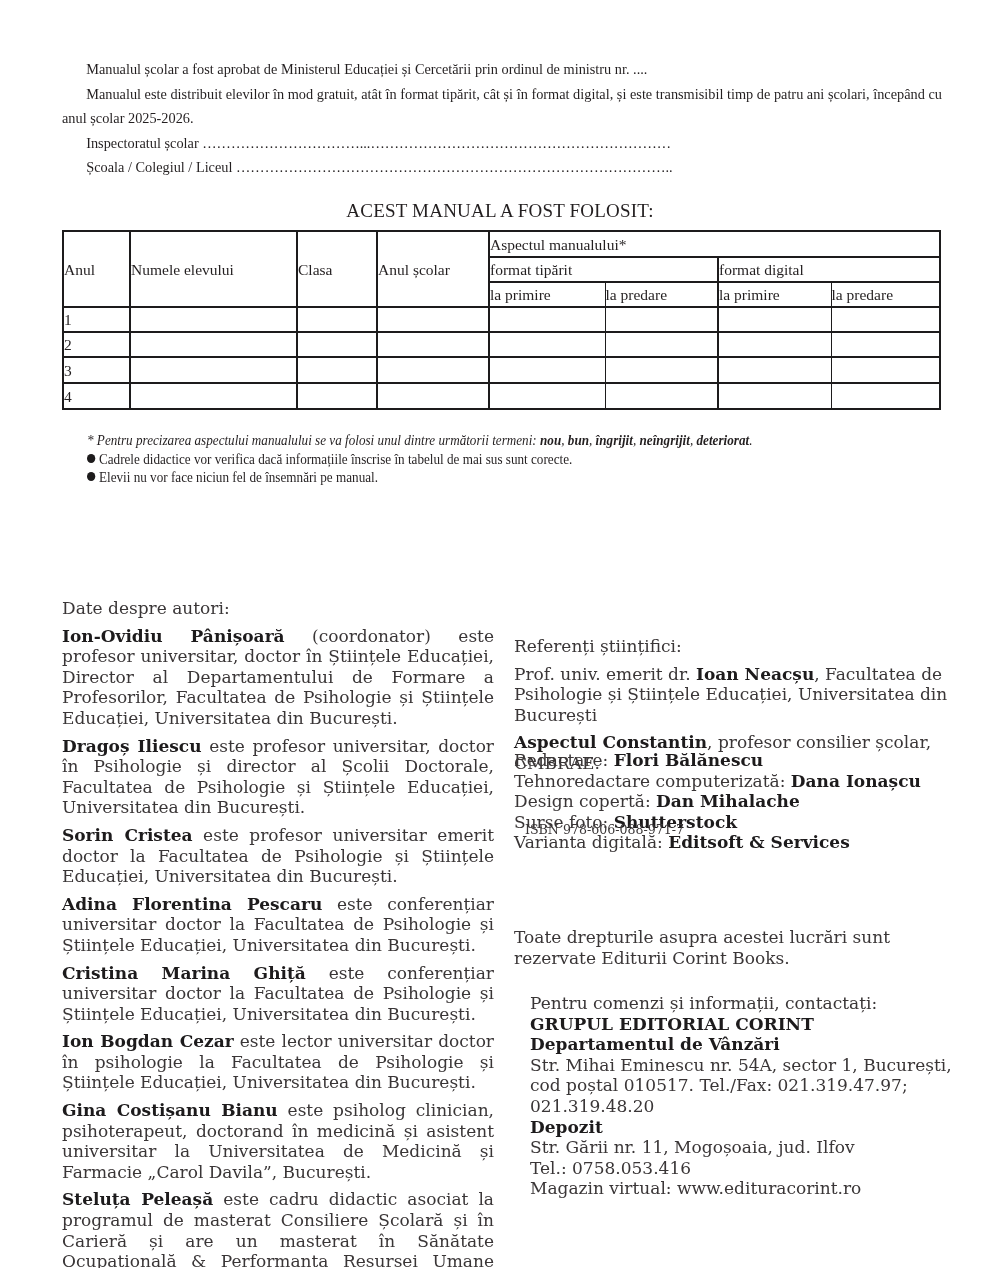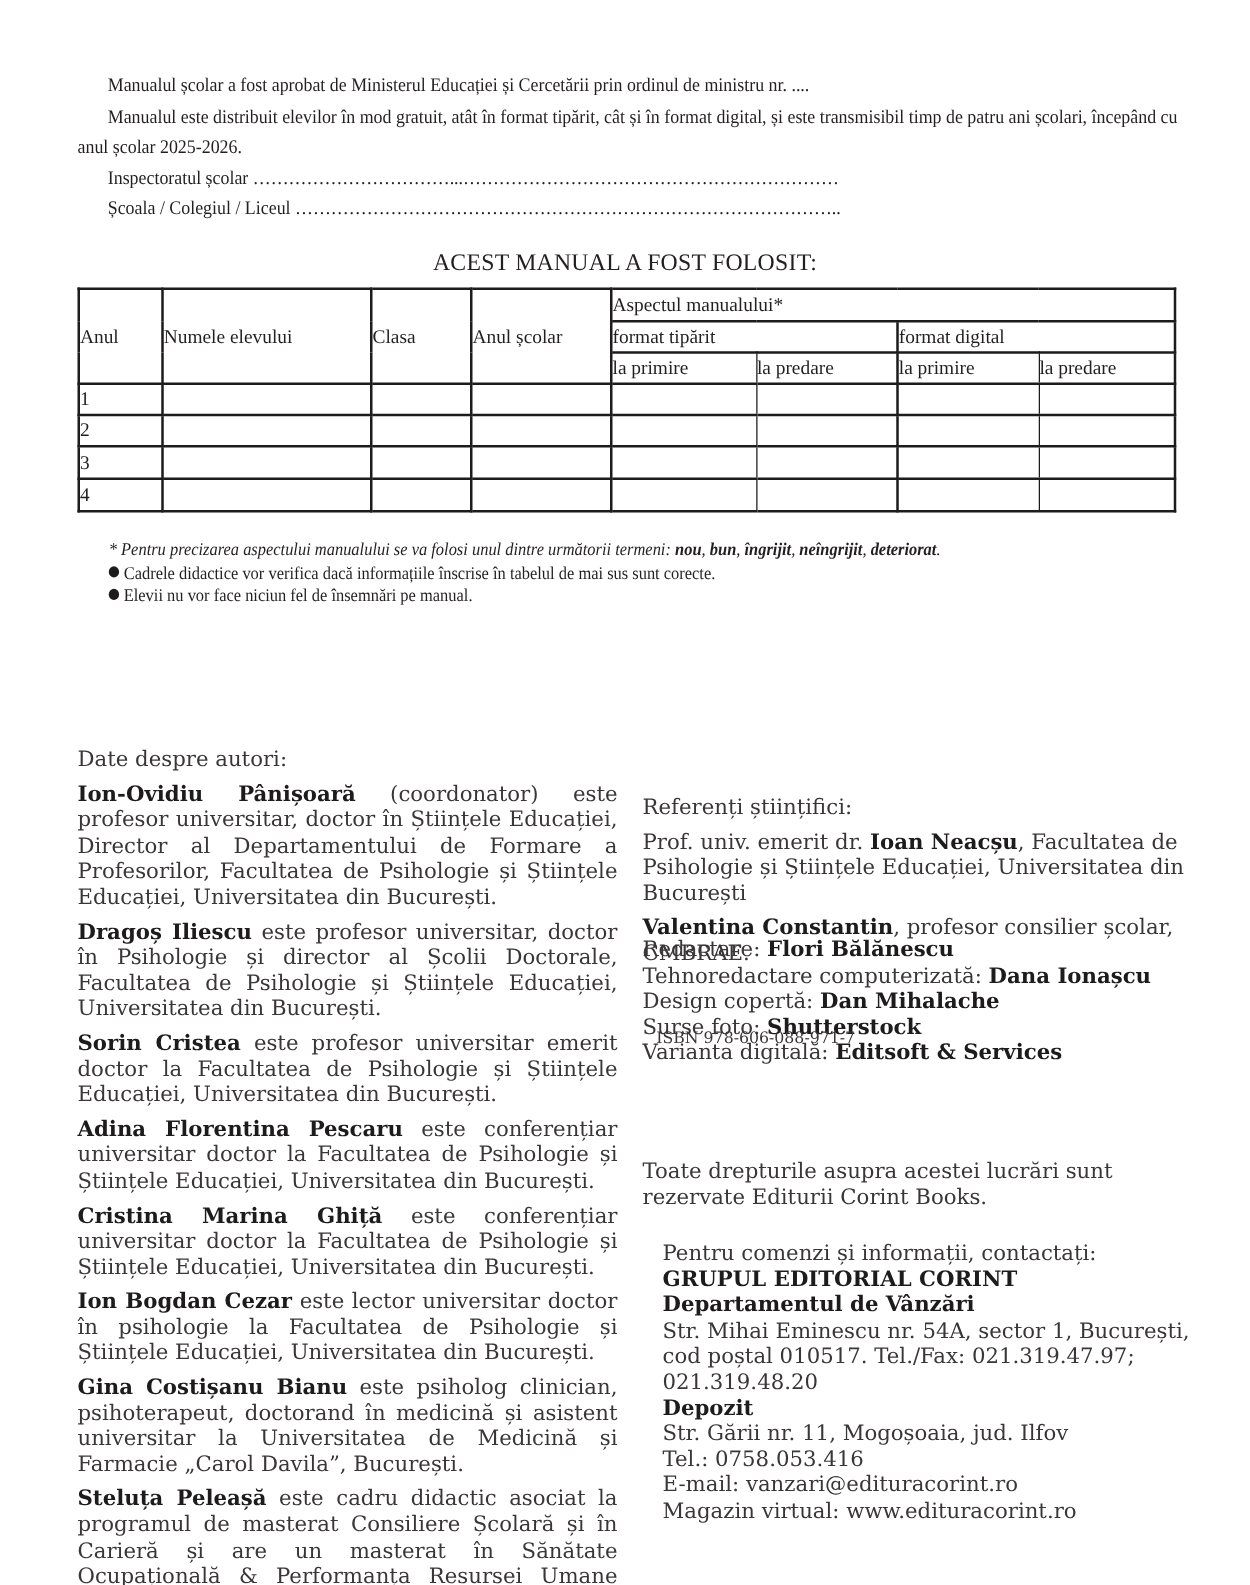--- a/index.html
+++ b/index.html
@@ -165,21 +165,21 @@
   <p><b>Adina Florentina Pescaru</b><span> este conferențiar universitar doctor la Facultatea de Psihologie și Științele Educației, Universitatea din București.</span></p>
   <p><b>Cristina Marina Ghiță</b><span> este conferențiar universitar doctor la Facultatea de Psihologie și Științele Educației, Universitatea din București.</span></p>
   <p><b>Ion Bogdan Cezar</b><span> este lector universitar doctor în psihologie la Facultatea de Psihologie și Științele Educației, Universitatea din București.</span></p>
   <p><b>Gina Costișanu Bianu</b><span> este psiholog clinician, psihoterapeut, doctorand în medicină și asistent universitar la Universitatea de Medicină și Farmacie „Carol Davila”, București.</span></p>
   <p><b>Steluța Peleașă</b><span> este cadru didactic asociat la programul de masterat Consiliere Școlară și în Carieră și are un masterat în Sănătate Ocupațională &amp; Performanța Resursei Umane (FPSE, UB).</span></p>
 </div>
 
 <div class="abs col col-right">
   <p class="gap7">Referenți științifici:</p>
   <p class="gap7"><span>Prof. univ. emerit dr. </span><b>Ioan Neacșu</b><span>, Facultatea de Psihologie și Științele Educației, Universitatea din București</span></p>
-  <p><b>Valentina Constantin</b><span>, profesor consilier școlar, CMBRAE.</span></p>
+  <p><b>Aspectul Constantin</b><span>, profesor consilier școlar, CMBRAE.</span></p>
 </div>
 
 <div class="abs col" style="left:514px; top:750px; width:440px;">
   <div><span>Redactare: </span><b>Flori Bălănescu</b></div>
   <div><span>Tehnoredactare computerizată: </span><b>Dana Ionașcu</b></div>
   <div><span>Design copertă: </span><b>Dan Mihalache</b></div>
   <div><span>Surse foto: </span><b>Shutterstock</b></div>
   <div><span>Varianta digitală: </span><b>Editsoft &amp; Services</b></div>
 </div>
 
@@ -189,15 +189,14 @@
 
 <div class="abs col" style="left:514px; top:993px; width:440px;margin-left:16px;">
   <div>Pentru comenzi și informații, contactați:</div>
   <div><b>GRUPUL EDITORIAL CORINT</b></div>
   <div><b>Departamentul de Vânzări</b></div>
   <div>Str. Mihai Eminescu nr. 54A, sector 1, București,</div>
   <div>cod poștal 010517. Tel./Fax: 021.319.47.97; 021.319.48.20</div>
   <div><b>Depozit</b></div>
   <div>Str. Gării nr. 11, Mogoșoaia, jud. Ilfov</div>
   <div>Tel.: 0758.053.416</div>
-  <div><span>E-mail: </span><span>vanzari@edituracorint.ro</span></div>
   <div><span>Magazin virtual: </span><span>www.edituracorint.ro</span></div>
 </div>
 
 </body></html>

